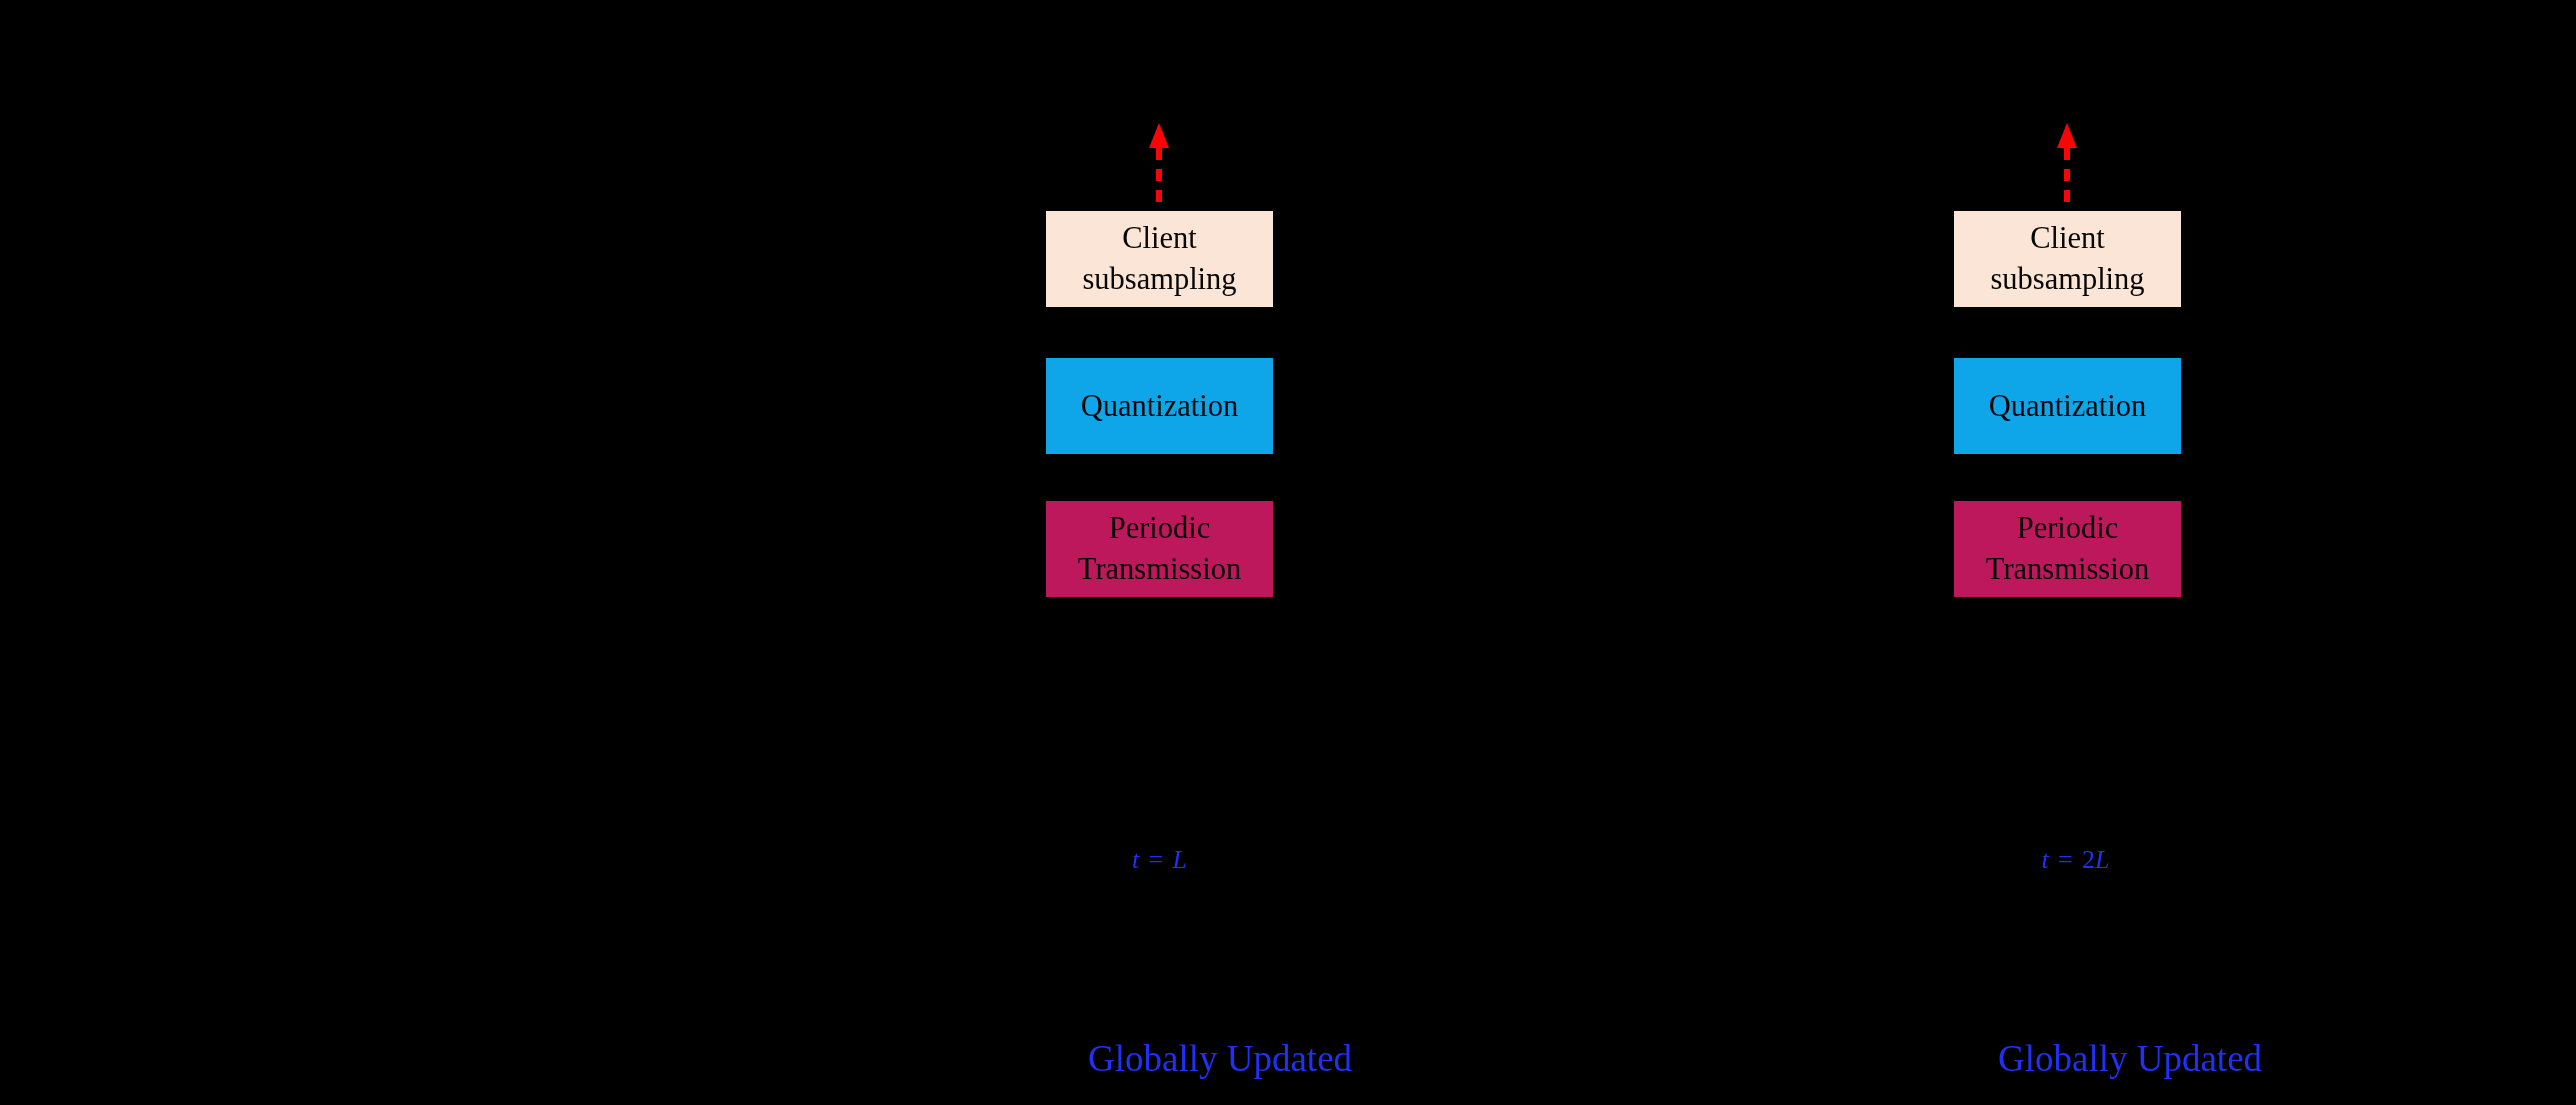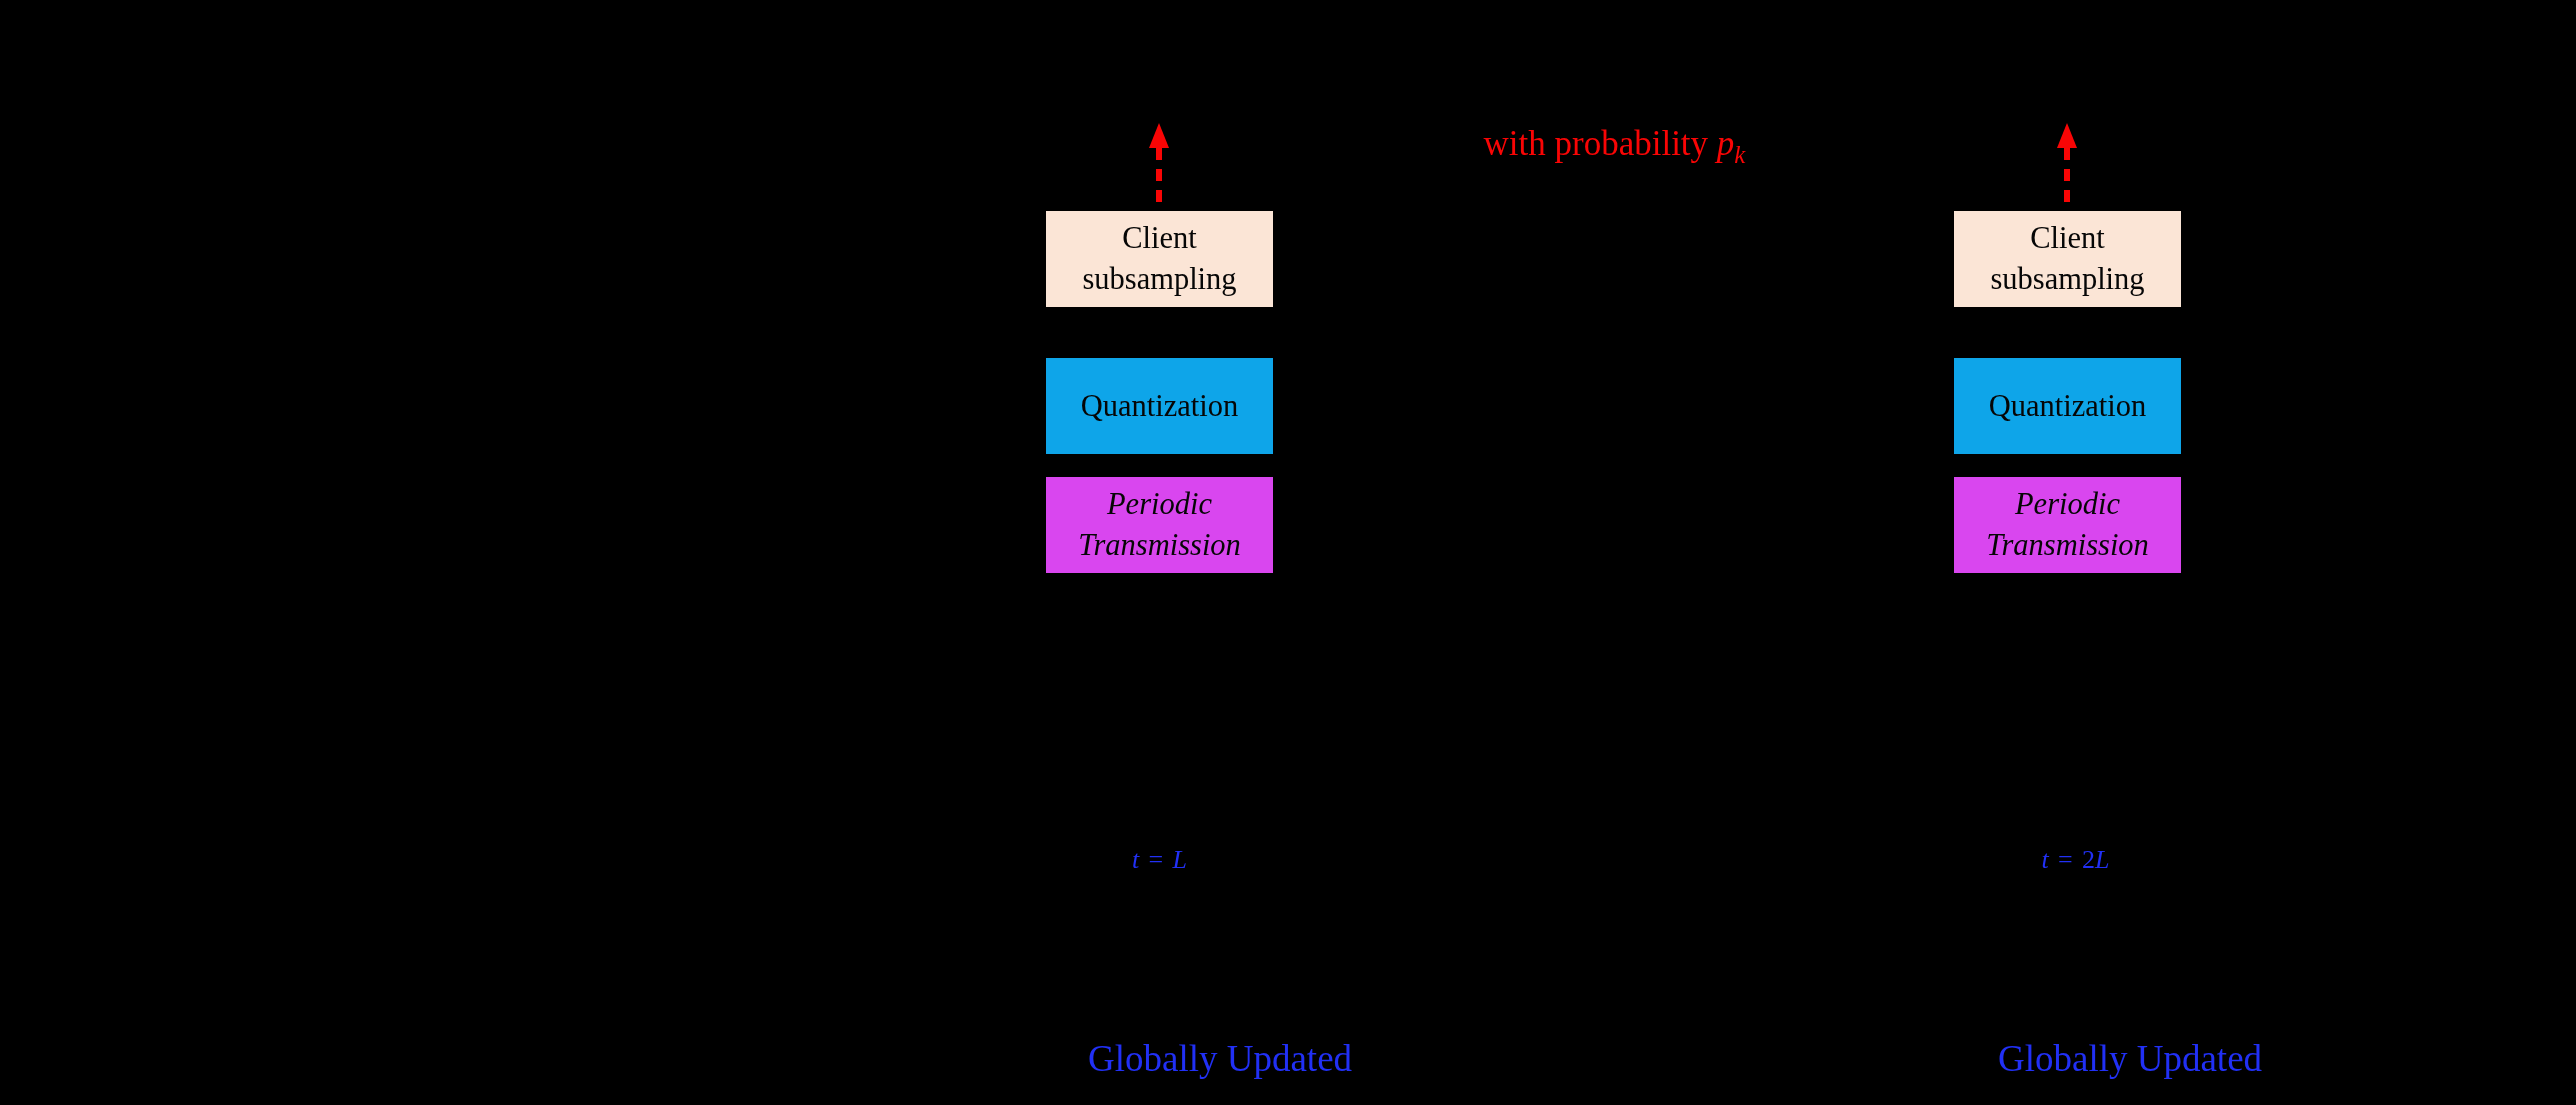--- a/index.html
+++ b/index.html
@@ -20,21 +20,21 @@
     display: flex; flex-direction: column;
     align-items: center; justify-content: center;
     text-align: center;
     font-size: 30.5px; line-height: 41px;
     color: #060606;
   }
   .c1 { left: 1045px; }
   .c2 { left: 1953px; }
   .row1 { top: 210px;  background: #fbe5d6; }
   .row2 { top: 357px;  background: #0ea5e9; font-family: Liberation Serif, serif; }
-  .row3 { top: 476px;  background: #d946ef; font-style: italic; }
+  .row3 { top: 500px;  background: #be185d; }
   .box-line { display: block; }
 
   
   .up-arrow {
     position: absolute; top: 123px; width: 20px;
     display: flex; flex-direction: column; align-items: center;
   }
   .a1 { left: 1149px; }
   .a2 { left: 2057px; }
   .up-arrow .head {
@@ -106,24 +106,20 @@
   <span class="box-line">Transmission</span>
 </div>
 
 <div class="time-label t1">
   <span class="var">t</span><span class="eq">=</span><span class="coeff"></span><span class="var">L</span>
 </div>
 
 <div class="status-label s1">Globally Updated</div>
 
 <div class="annotation">
-  <div>
-    <span>with probability</span>
-    <span class="var">p</span><sub>k</sub>
-  </div>
 </div>
 
 <div class="up-arrow a2">
   <span class="head"></span>
   <span class="shaft"></span>
 </div>
 
 <div class="box c2 row1">
   <span class="box-line">Client</span>
   <span class="box-line">subsampling</span>

